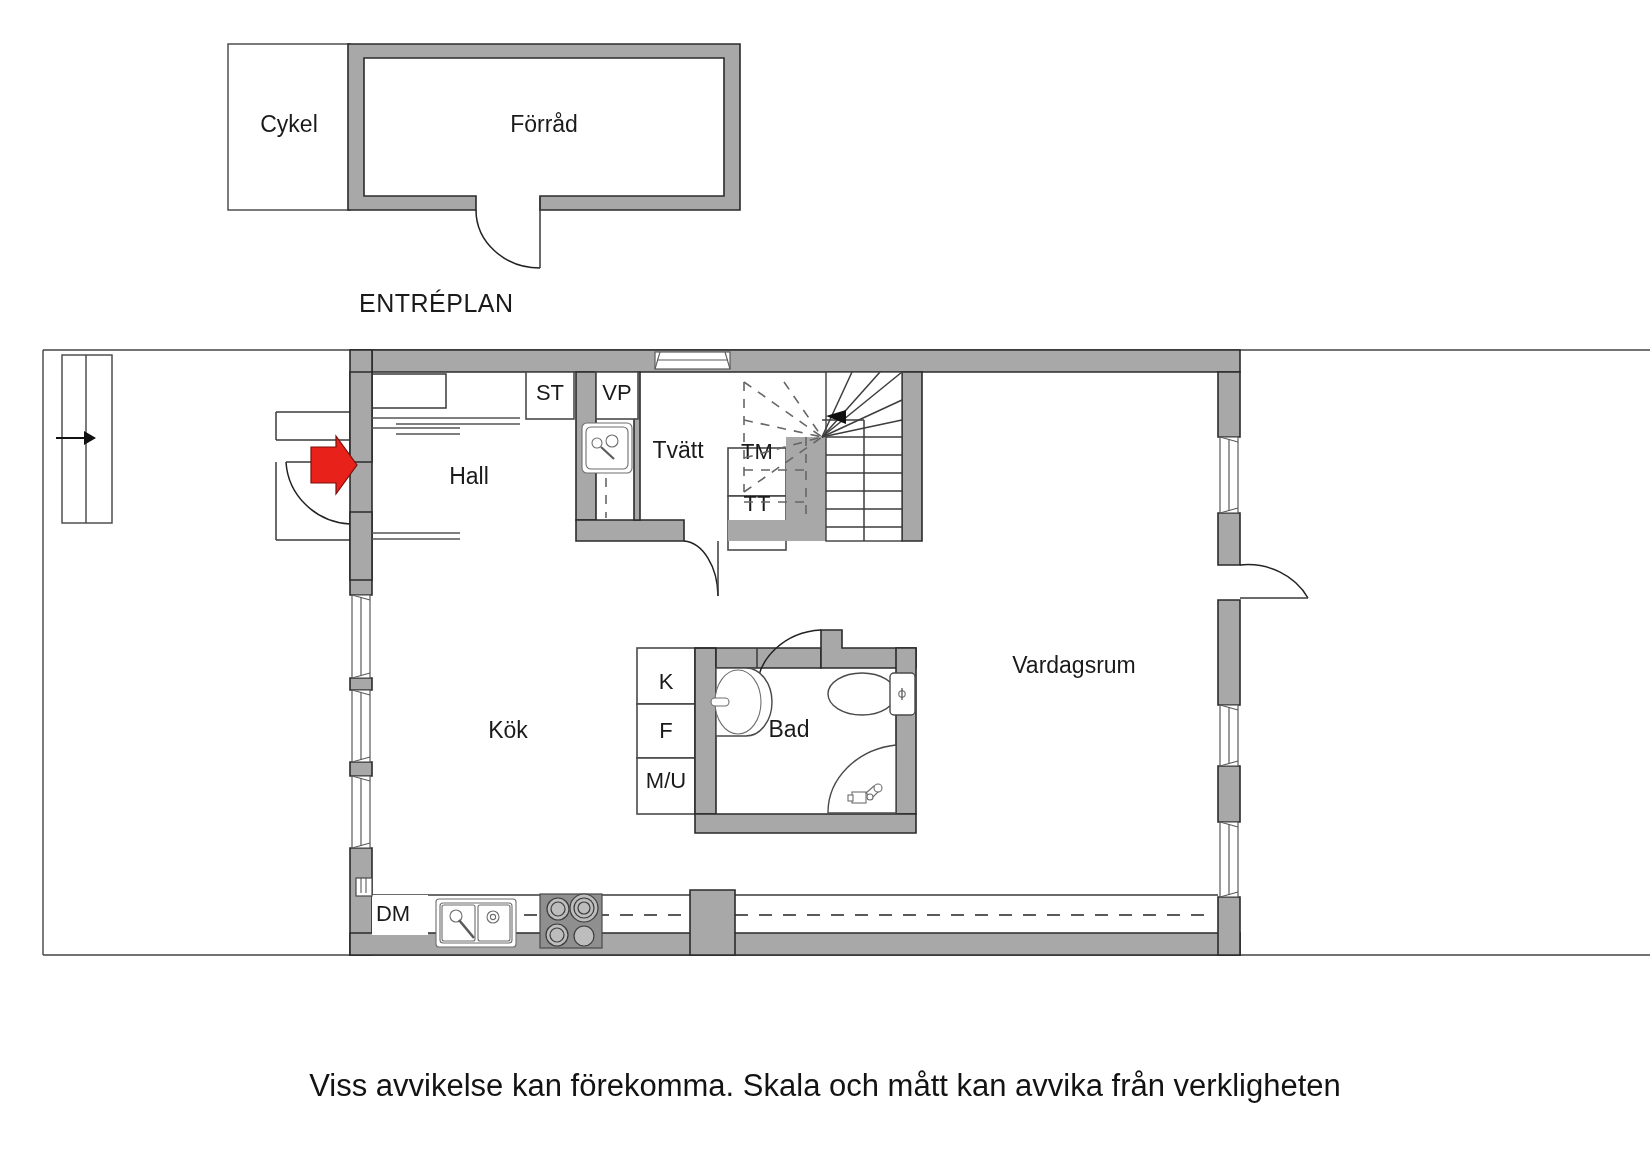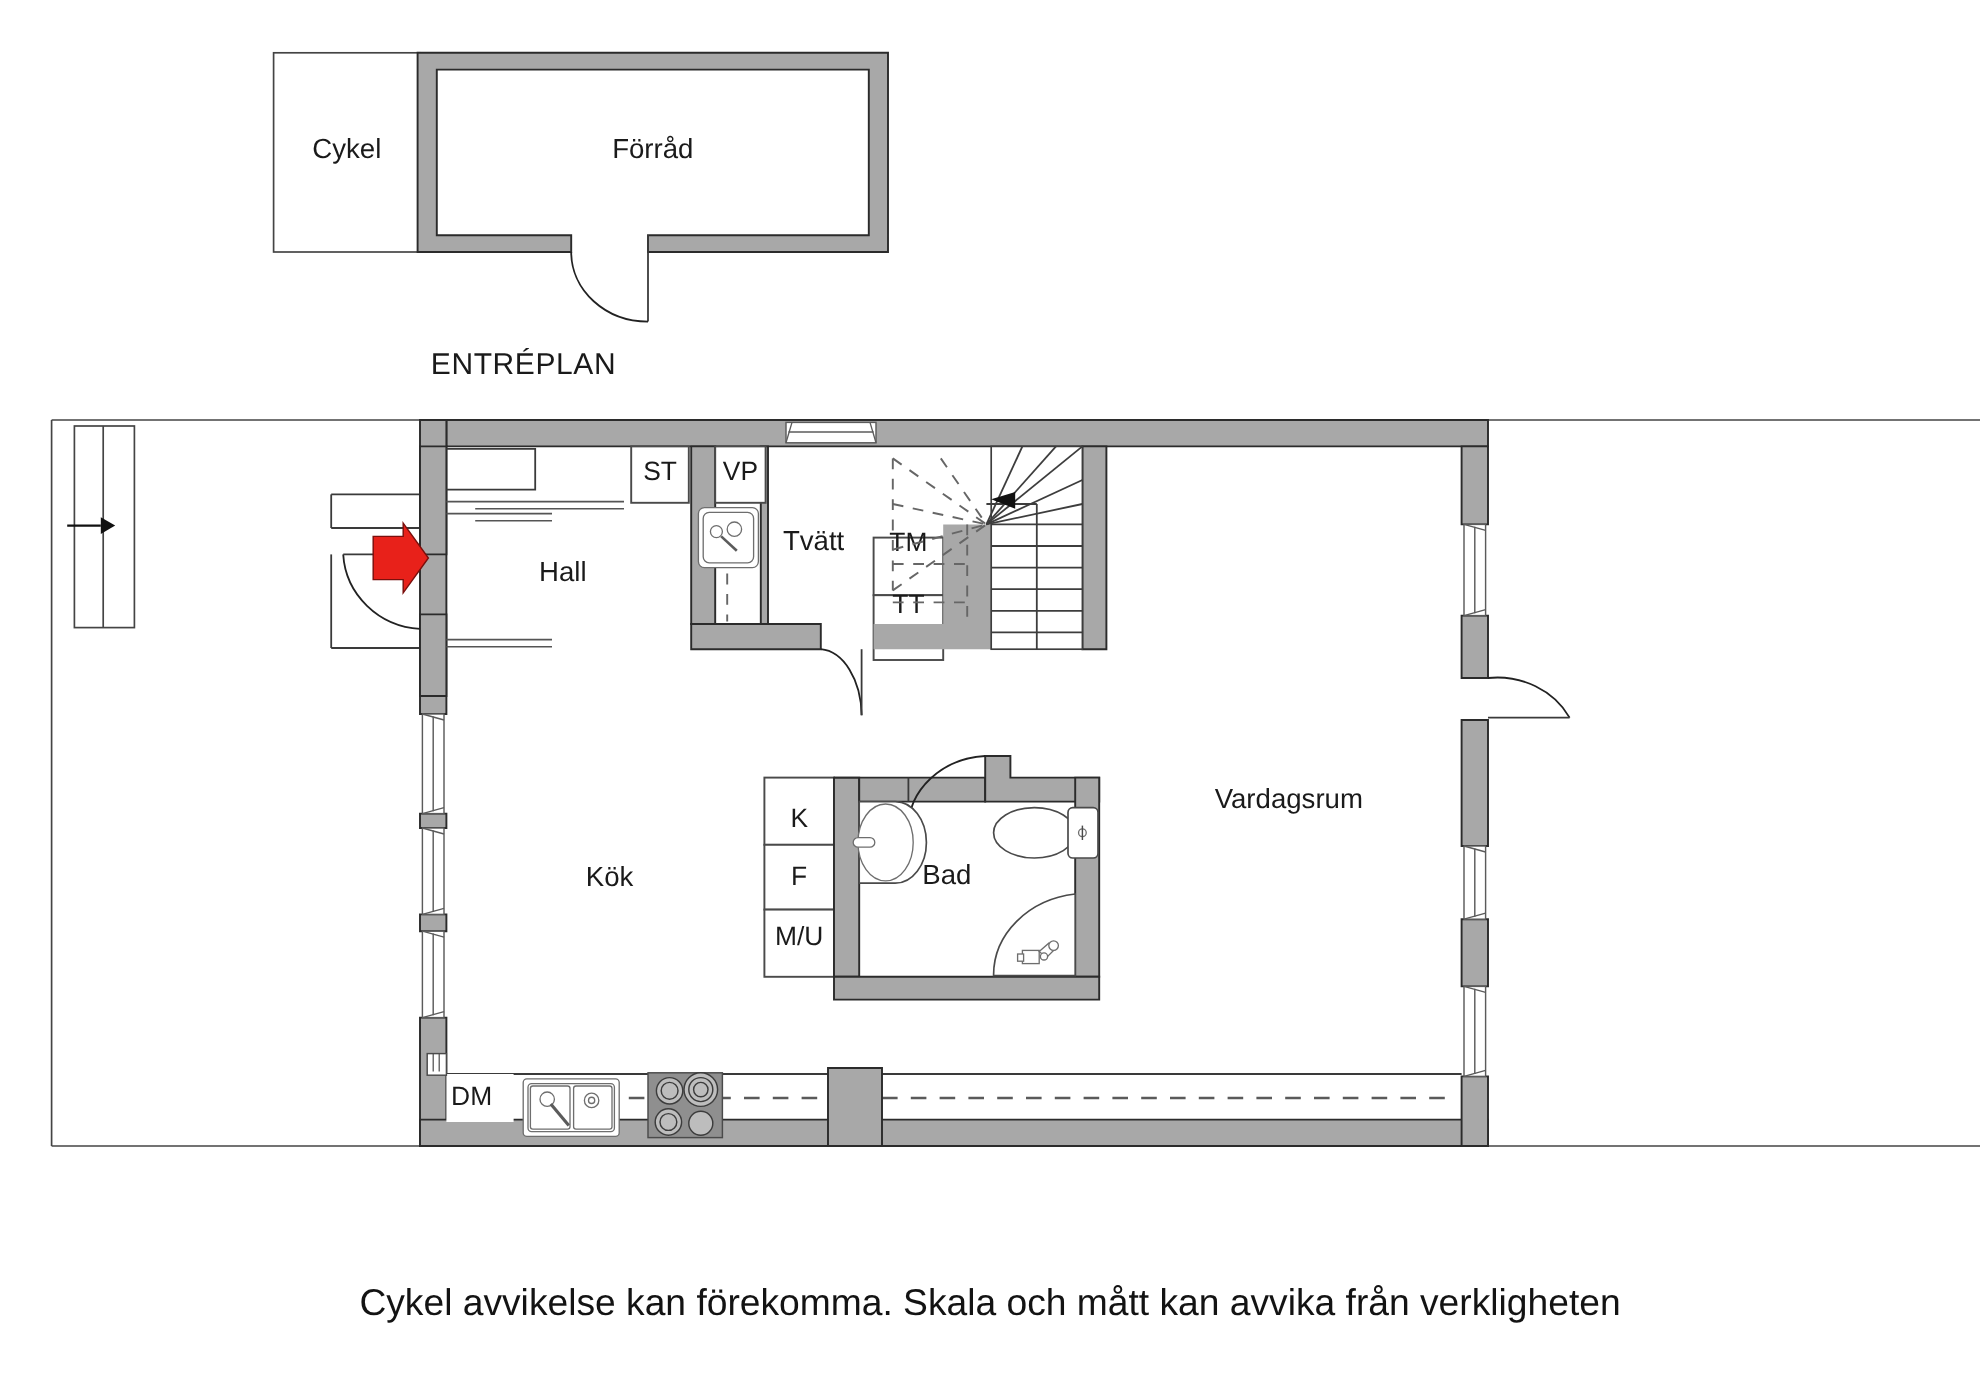--- a/index.html
+++ b/index.html
@@ -358,14 +358,14 @@
         <rect x="356" y="878" width="16" height="18" fill="#ffffff" stroke="#4a4a4a" stroke-width="1.2"></rect>
         <line x1="361" y1="878" x2="361" y2="893" stroke="#4a4a4a" stroke-width="1"></line>
         <line x1="366" y1="878" x2="366" y2="893" stroke="#4a4a4a" stroke-width="1"></line>
       </g>
 
       <text class="rmlabel" x="1074" y="667">Vardagsrum</text>
 
     </g>
   </svg>
 
-  <div class="caption">Cykel avvikelse kan förekomma. Skala och mått kan avvika från verkligheten</div>
+  <div class="caption">Viss avvikelse kan förekomma. Skala och mått kan avvika från verkligheten</div>
 </div>
 
 </body></html>

